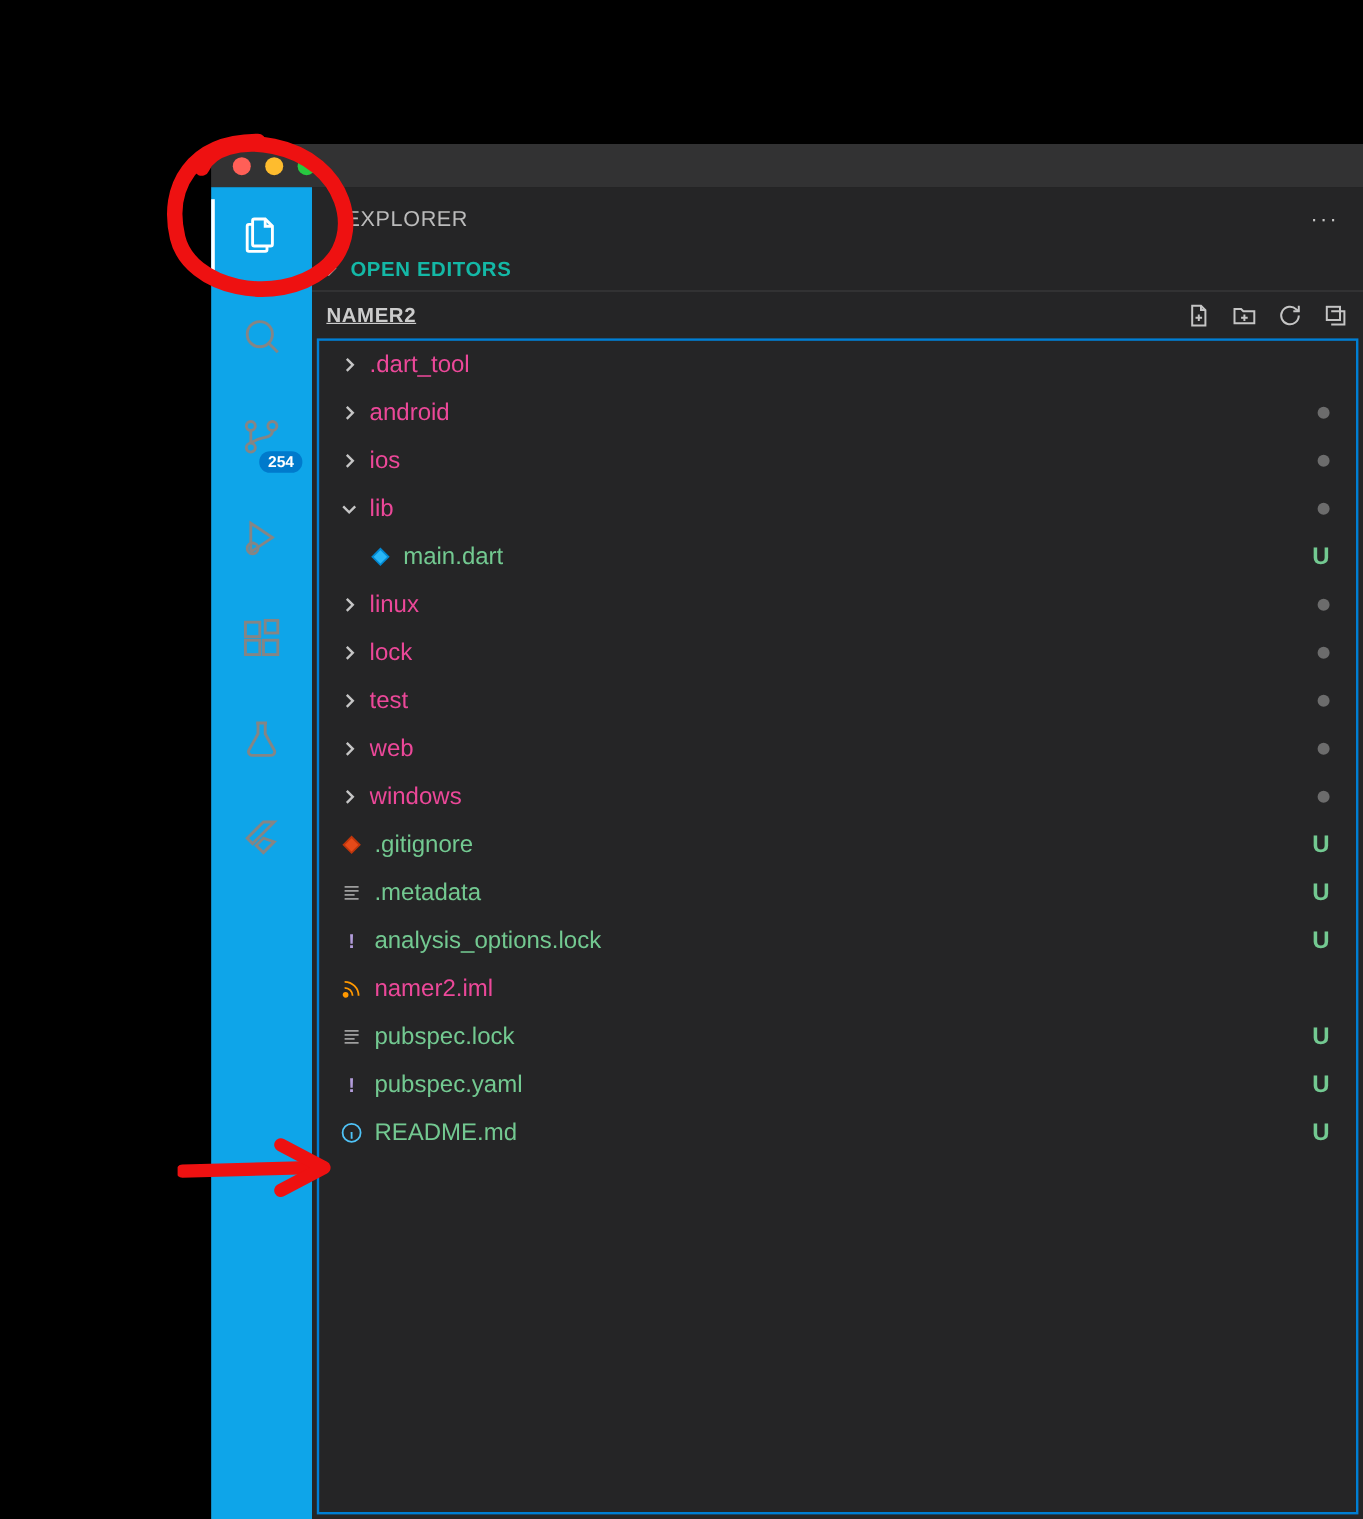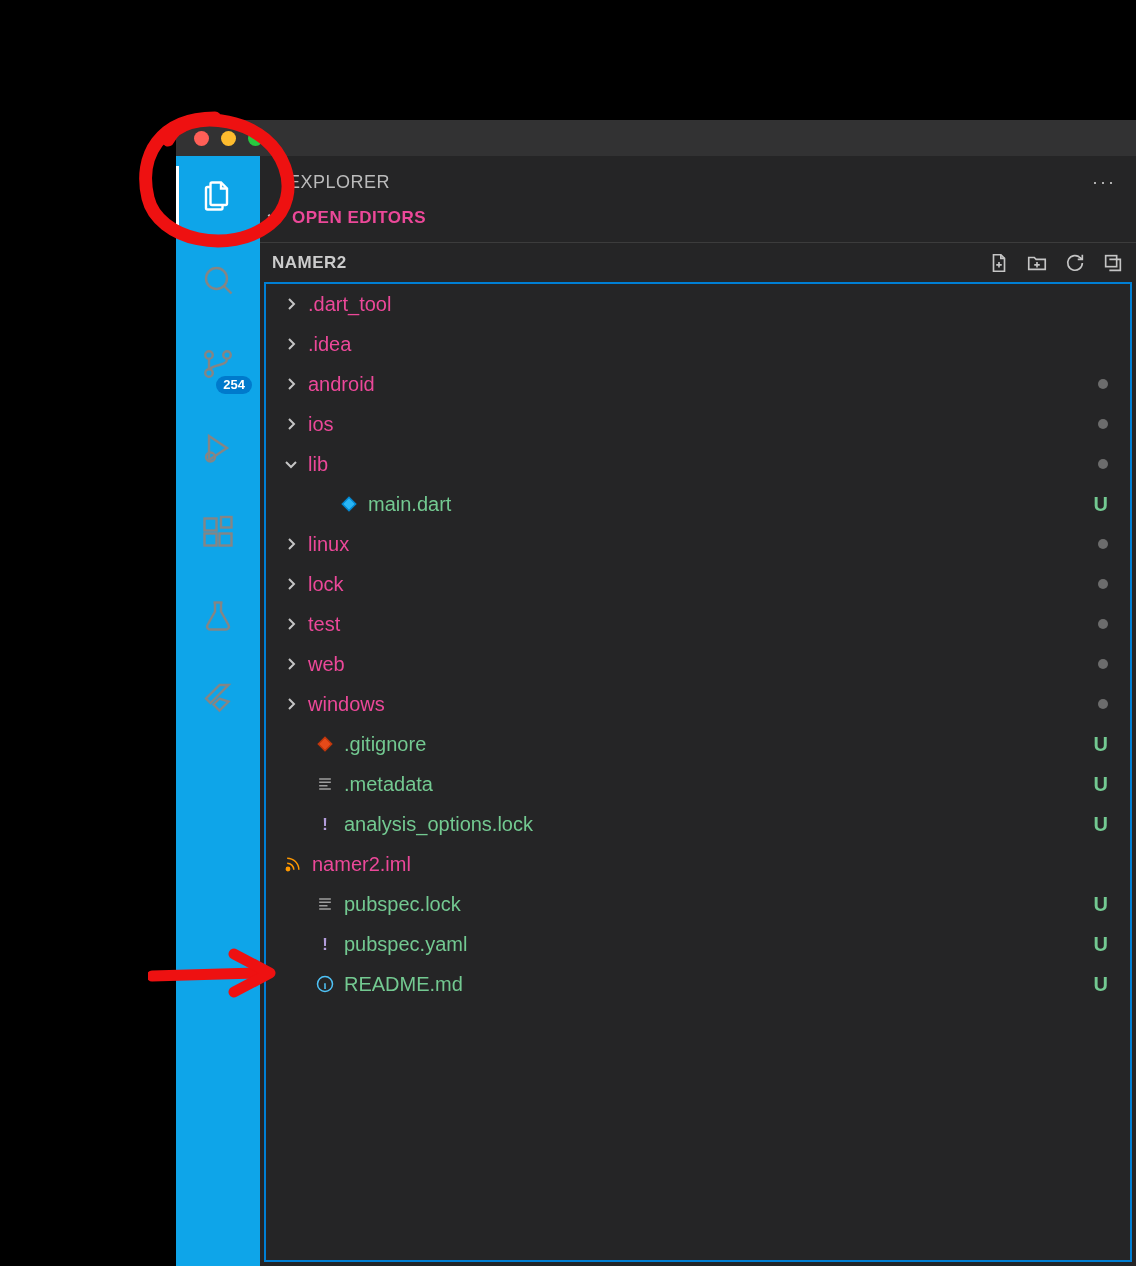--- a/index.html
+++ b/index.html
@@ -102,41 +102,43 @@
     padding: 0 20px 0 28px;
     color: #bbbbbb;
     font-size: 18px;
     letter-spacing: 0.5px;
   }
   .ellipsis { color: #c5c5c5; cursor: pointer; letter-spacing: 2px; }
 
   .section-header {
     height: 34px;
     display: flex;
+    align-items: center;
     gap: 8px;
     padding: 0 12px 0 4px;
-    color: #ec4899;
+    color: #14b8a6;
     font-size: 17px;
     font-weight: 700;
     letter-spacing: 0.5px;
     cursor: pointer;
   }
   .section-header .chev { width: 20px; display:flex; justify-content:center; color:#c5c5c5; }
   .section-header .chev svg { width: 18px; height: 18px; }
 
   .project-header {
     height: 40px;
     display: flex;
     align-items: center;
     gap: 8px;
     padding: 0 12px 0 4px;
     font-size: 17px;
     font-weight: 700;
     letter-spacing: 0.5px;
     border-top: 1px solid #3c3c3c;
+    text-decoration: underline;
   }
   .project-header .title { flex: 1; }
   .project-actions { display: flex; gap: 16px; color: #c5c5c5; }
   .project-actions svg { width: 22px; height: 22px; cursor: pointer; }
 
   .tree {
     flex: 1;
     border: 2px solid #007fd4;
     margin: 0 4px 4px 4px;
     overflow: auto;
@@ -152,21 +154,21 @@
     cursor: pointer;
   }
   .tree-row .twisty { width: 18px; display:flex; justify-content:center; color:#c5c5c5; }
   .tree-row .twisty svg { width: 16px; height: 16px; }
   .tree-row .ficon { width: 22px; display:flex; justify-content:center; }
   .tree-row .ficon svg { width: 20px; height: 20px; }
   .tree-row .label { flex: 1; white-space: nowrap; overflow: hidden; text-overflow: ellipsis; }
   .tree-row .decoration { color: #6c6c6c; font-weight: 600; }
   .tree-row.depth-1 { padding-left: 40px; }
   .tree-row .dot { width: 10px; height: 10px; border-radius: 50%; background: #6c6c6c; }
-  .untracked { color: #73c991; margin-left: 32px; }
+  .untracked { color: #73c991; }
   .untracked .decoration { color: #73c991; }
 
   
   .annotation-circle {
     position: absolute;
     left: 130px;
     top: 106px;
     width: 170px;
     height: 150px;
     pointer-events: none;
@@ -307,29 +309,20 @@
             </span>
             <span class="label">.dart_tool</span>
             <span></span>
           </div>
           <div class="tree-row depth-0">
             <span class="twisty">
               <svg viewBox="0 0 16 16" fill="none" stroke="currentColor" stroke-width="2">
                 <path d="M6 3l5 5-5 5"></path>
               </svg>
             </span>
-            <span class="label">.idea</span>
-            <span></span>
-          </div>
-          <div class="tree-row depth-0">
-            <span class="twisty">
-              <svg viewBox="0 0 16 16" fill="none" stroke="currentColor" stroke-width="2">
-                <path d="M6 3l5 5-5 5"></path>
-              </svg>
-            </span>
             <span class="label">android</span>
             <span class="dot"></span>
           </div>
           <div class="tree-row depth-0">
             <span class="twisty">
               <svg viewBox="0 0 16 16" fill="none" stroke="currentColor" stroke-width="2">
                 <path d="M6 3l5 5-5 5"></path>
               </svg>
             </span>
             <span class="label">ios</span>

